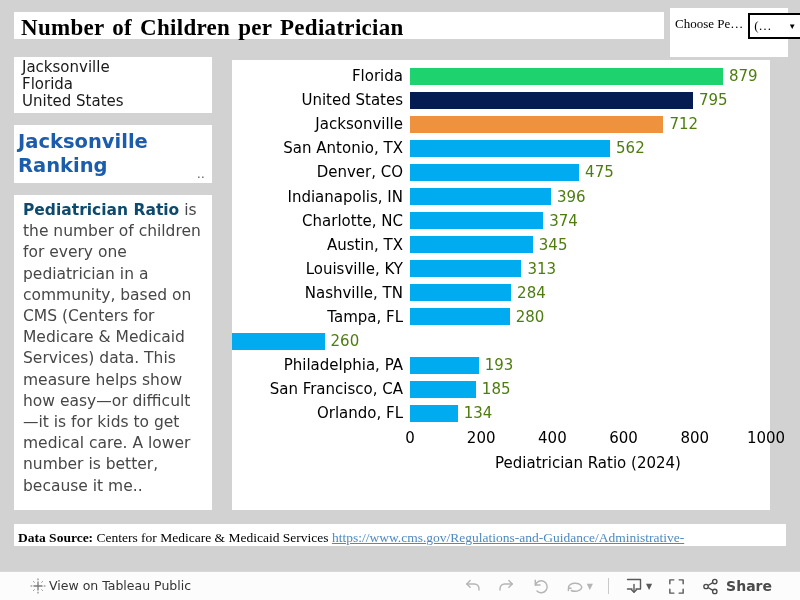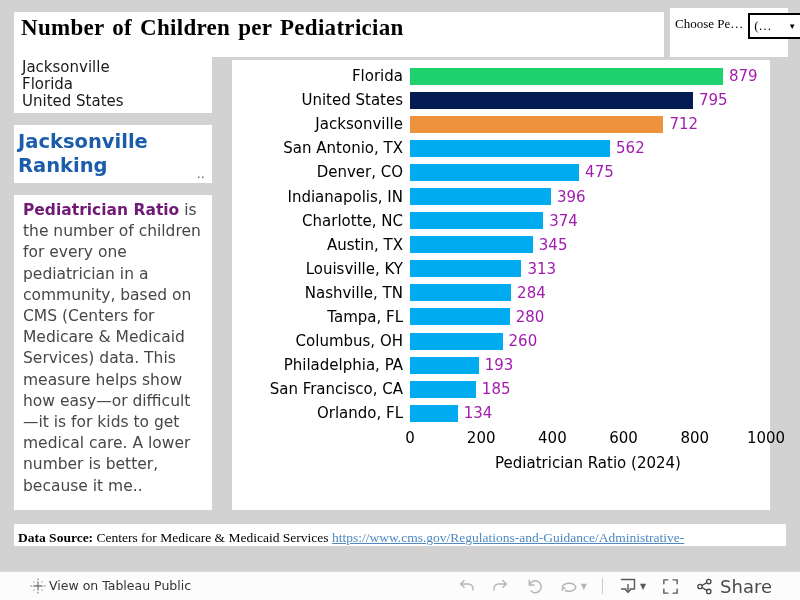--- a/index.html
+++ b/index.html
@@ -3,64 +3,64 @@
 <meta charset="utf-8">
 <style>
   html,body{margin:0;padding:0;}
   body{
     width:800px;height:600px;position:relative;overflow:hidden;
     background:#d2d2d2;font-family:"DejaVu Sans",sans-serif;color:#000;
   }
   .panel{position:absolute;background:#ffffff;box-sizing:border-box;}
 
   
-  .title-panel{left:14px;top:12px;width:650px;height:45px;padding:3px 0 0 7px;}
+  .title-panel{left:14px;top:12px;width:650px;height:27px;padding:3px 0 0 7px;}
   .main-title{font-family:"Liberation Serif",serif;font-weight:bold;font-size:23px;letter-spacing:.3px;word-spacing:2px;}
 
   
   .filter-panel{left:670px;top:8px;width:118px;height:49px;padding:5px 5px;display:flex;gap:5px;align-items:flex-start;}
   .filter-label{font-family:"Liberation Serif",serif;font-size:13px;white-space:nowrap;padding-top:3px;}
   .filter-dropdown{border:2px solid #000;background:#fff;height:22px;min-width:42px;display:flex;align-items:center;justify-content:space-between;padding:0 4px;font-family:"Liberation Serif",serif;font-size:13px;cursor:pointer;}
   .filter-dropdown .caret{font-size:8px;color:#000;margin-left:3px;}
 
   
   .locations-panel{left:14px;top:57px;width:198px;height:56px;padding:2px 8px;font-size:15px;line-height:16.8px;color:#1a1a1a;}
   .ranking-panel{left:14px;top:125px;width:198px;height:58px;padding:5px 4px;}
   .ranking-title{color:#1b5dab;font-weight:bold;font-size:19.5px;line-height:24px;}
   .trunc-dots{position:absolute;right:7px;bottom:2px;color:#666;font-size:13px;}
   .desc-panel{left:14px;top:195px;width:198px;height:315px;padding:5px 9px;font-size:15.5px;line-height:21.2px;color:#474747;}
-  .desc-lead{color:#701a75;font-weight:bold;}
+  .desc-lead{color:#0c4a6e;font-weight:bold;}
 
   
   .chart-panel{left:232px;top:60px;width:538px;height:450px;padding-top:4px;}
   .bar-row{display:flex;align-items:center;height:24.1px;}
   .bar-label{width:171px;flex:0 0 171px;text-align:right;padding-right:7px;font-size:15px;white-space:nowrap;color:#000;}
   .bar{height:17px;flex:0 0 auto;}
-  .bar-value{margin-left:6px;font-size:15px;color:#a21caf;}
+  .bar-value{margin-left:6px;font-size:15px;color:#4d7c0f;}
   .axis-ticks{position:relative;margin:4px 0 0 178px;width:356px;height:18px;}
   .tick{position:absolute;top:0;transform:translateX(-50%);font-size:15px;color:#000;}
   .axis-label{margin:7px 0 0 178px;width:356px;text-align:center;font-size:15px;color:#000;}
 
   
   .caption-panel{left:14px;top:524px;width:772px;height:22px;padding:4px 4px;overflow:hidden;font-family:"Liberation Serif",serif;font-size:13.5px;line-height:19px;}
   .caption-panel b{font-weight:bold;}
   .caption-link{color:#4e89c0;text-decoration:underline;overflow-wrap:anywhere;cursor:pointer;}
 
   
   .footer{position:absolute;left:0;top:571px;width:800px;height:29px;background:#fcfcfc;border-top:1px solid #d8d8d8;display:flex;align-items:center;justify-content:space-between;padding:0 28px 0 30px;box-sizing:border-box;}
   .footer-left{display:flex;align-items:flex-start;gap:3px;cursor:pointer;}
   .footer-left span{font-size:12.5px;color:#333;}
   .footer-right{display:flex;align-items:center;gap:15px;}
   .tb-icon{display:flex;align-items:center;cursor:pointer;}
   .icon-disabled{color:#b5b5b5;}
   .icon-active{color:#595959;}
   .mini-caret{font-size:8px;margin-left:2px;}
   .toolbar-divider{width:1px;height:16px;background:#c9c9c9;}
   .share-group{display:flex;align-items:center;gap:6px;color:#4a4a4a;cursor:pointer;}
-  .share-group span{font-size:18px;}
+  .share-group span{font-size:14px;font-weight:bold;}
   svg{display:block;}
 </style>
 </head>
 <body>
 
 <div class="panel title-panel">
   <div class="main-title">Number of Children per Pediatrician</div>
 </div>
 
 <div class="panel filter-panel">
@@ -137,21 +137,20 @@
         <div class="bar-label">Nashville, TN</div>
         <div class="bar" style="width: 101.104px; background: rgb(0, 171, 240);"></div>
         <span class="bar-value">284</span>
       </div>
       <div class="bar-row">
         <div class="bar-label">Tampa, FL</div>
         <div class="bar" style="width: 99.68px; background: rgb(0, 171, 240);"></div>
         <span class="bar-value">280</span>
       </div>
       <div class="bar-row">
-        <div class="bar-label">Columbus, OH</div>
         <div class="bar" style="width: 92.56px; background: rgb(0, 171, 240);"></div>
         <span class="bar-value">260</span>
       </div>
       <div class="bar-row">
         <div class="bar-label">Philadelphia, PA</div>
         <div class="bar" style="width: 68.708px; background: rgb(0, 171, 240);"></div>
         <span class="bar-value">193</span>
       </div>
       <div class="bar-row">
         <div class="bar-label">San Francisco, CA</div>

